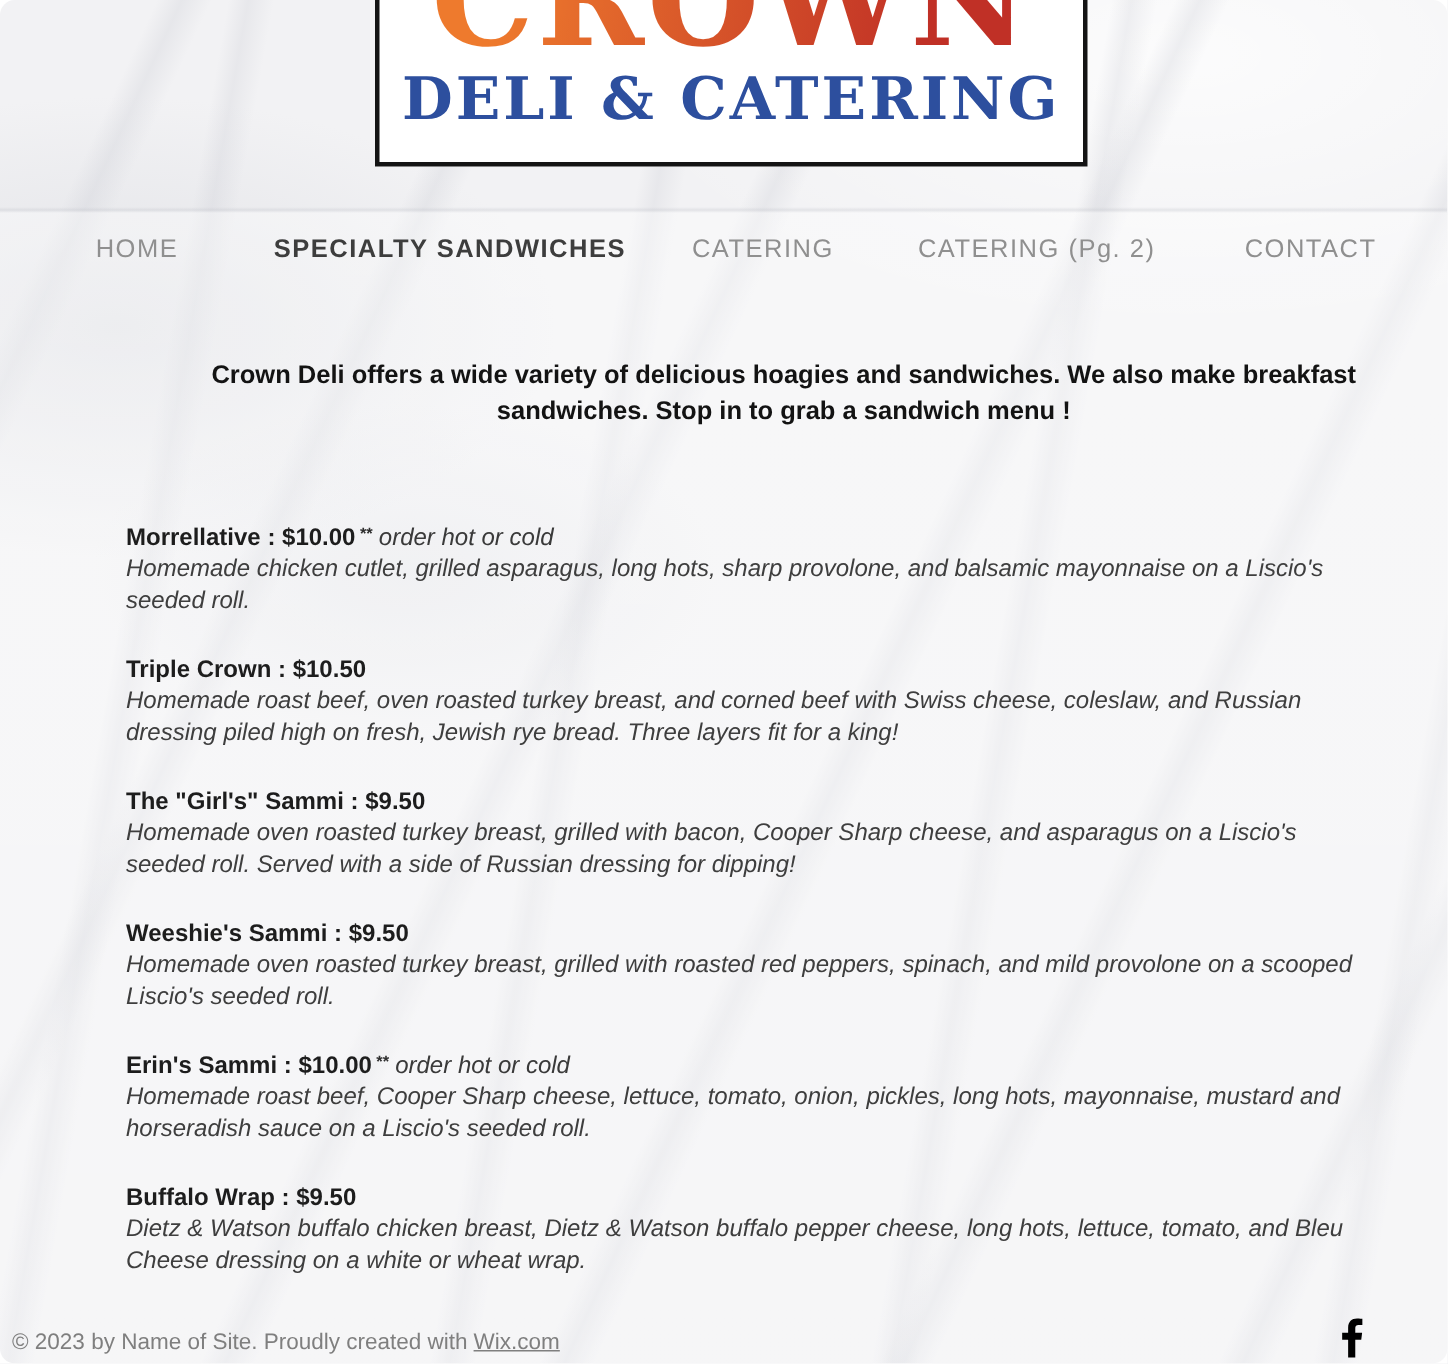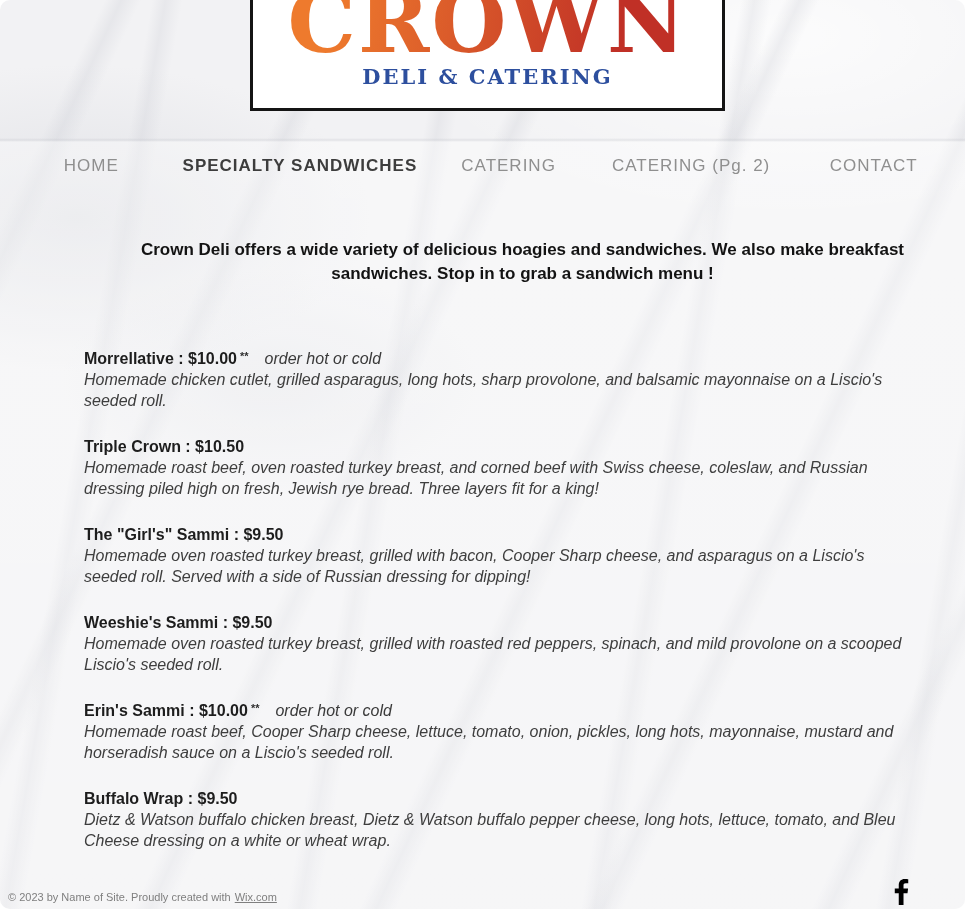--- a/index.html
+++ b/index.html
@@ -30,21 +30,21 @@
   }
   .logo-title{
     font-family:"DejaVu Serif",serif;font-weight:bold;
     font-size:86px;line-height:0.92;letter-spacing:2px;
     background:linear-gradient(100deg, var(--crown_orange) 12%, var(--crown_red) 82%);
     -webkit-background-clip:text;background-clip:text;color:transparent;
     white-space:nowrap;
   }
   .logo-subtitle{
     font-family:"DejaVu Serif",serif;font-weight:bold;
-    font-size:21px;letter-spacing:2px;color:var(--crown_blue);
+    font-size:39px;letter-spacing:2px;color:var(--crown_blue);
     margin-top:3px;white-space:nowrap;
   }
 
   
   .nav{
     position:absolute;top:140px;left:0;width:100%;height:52px;
     display:grid;grid-template-columns:repeat(5,1fr);align-items:center;
   }
   .nav a{
     text-decoration:none;text-align:center;
@@ -57,28 +57,28 @@
   .main{position:absolute;top:192px;left:0;width:100%;padding-left:40px;}
   .intro{
     width:830px;margin:46px auto 0;text-align:center;
     font-size:17px;font-weight:bold;line-height:24px;color:#131313;
   }
   .menu{margin:60px 0 0 44px;width:822px;}
   .menu-item{margin-bottom:23px;}
   .item-title-row{line-height:21px;}
   .item-title{font-size:16px;font-weight:bold;color:#1d1d1d;}
   .item-stars{font-size:11px;font-weight:bold;color:#2e2e2e;vertical-align:4px;margin-left:3px;}
-  .item-note{font-size:16px;font-style:italic;color:#3a3a3a;margin-left:16px;}
+  .item-note{font-size:16px;font-style:italic;color:#3a3a3a;margin-left:4px;}
   .item-desc{margin:0;font-size:16px;line-height:21px;color:#3e3e3e;font-style:italic;}
 
   
   .footer{position:absolute;left:0;bottom:0;width:100%;height:46px;}
   .copyright{
     position:absolute;left:8px;bottom:6px;
-    font-size:11px;color:#7f7f7f;white-space:nowrap;
+    font-size:15px;color:#7f7f7f;white-space:nowrap;
   }
   .copyright a{color:#7f7f7f;text-decoration:underline;margin-left:4px;cursor:pointer;}
   .fb-link{position:absolute;right:50px;bottom:3px;width:26px;height:28px;display:block;cursor:pointer;}
   .fb-link svg{width:100%;height:100%;fill:var(--facebook_icon);}
 </style>
 </head>
 <body>
 
 <div class="page">
 

